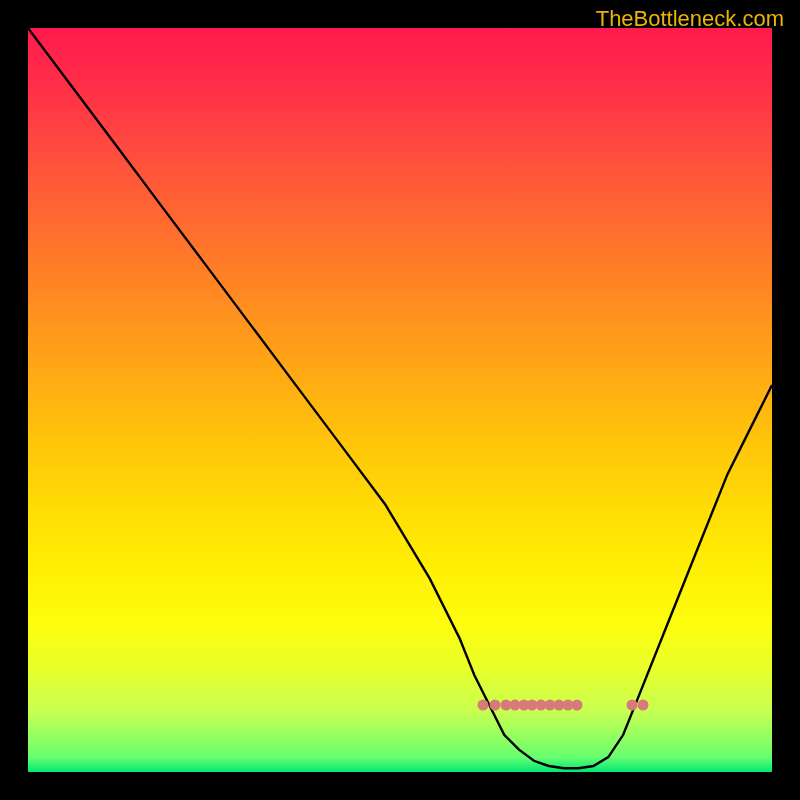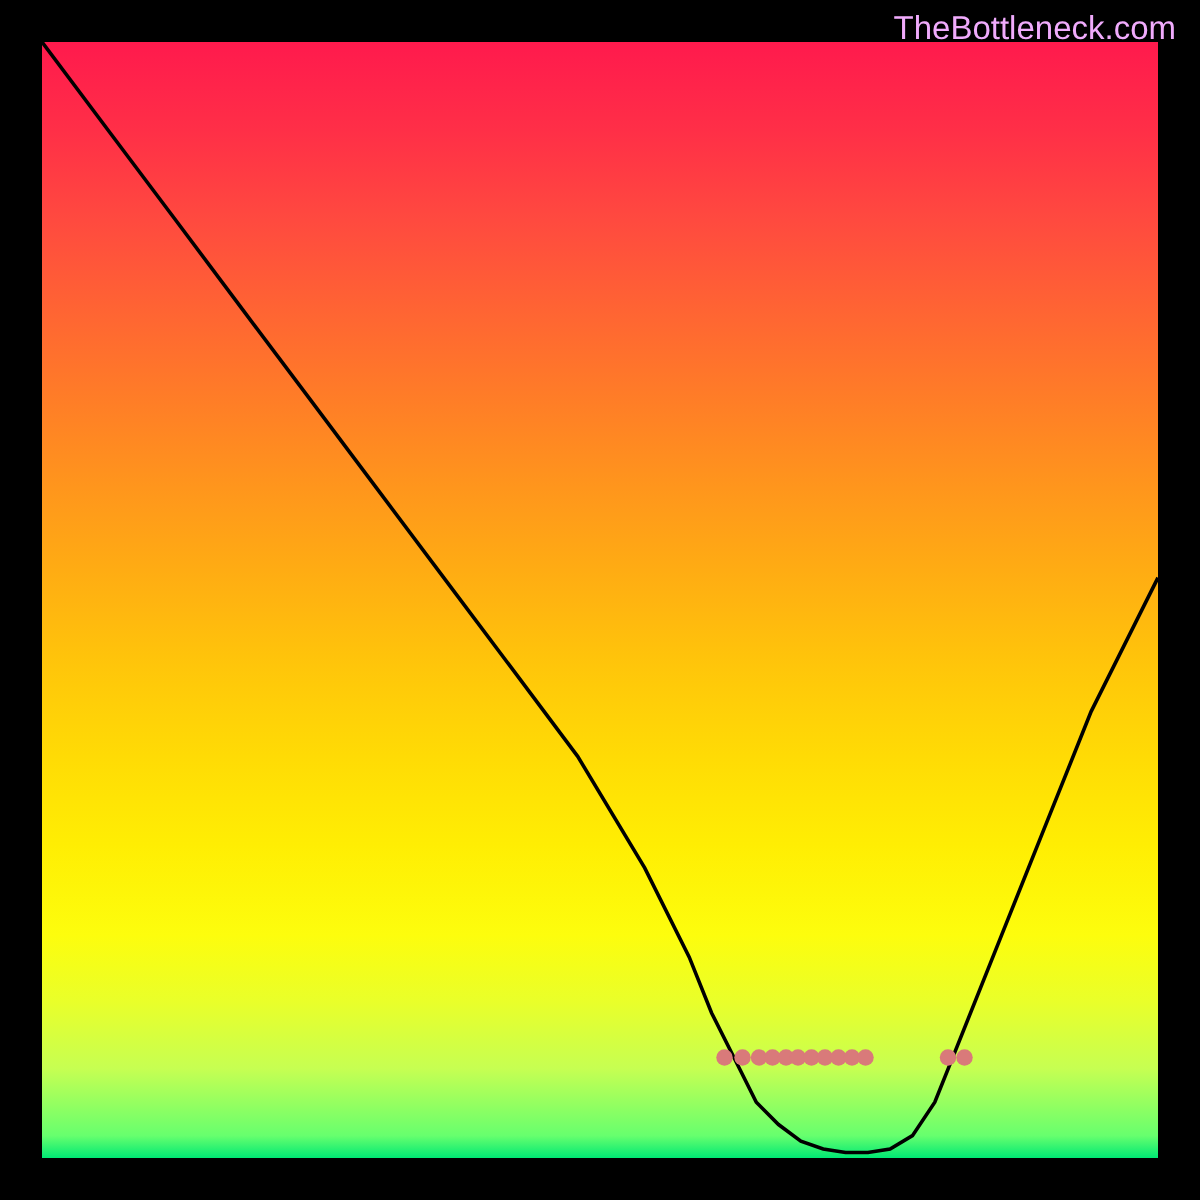--- a/index.html
+++ b/index.html
@@ -1,17 +1,17 @@
 <!DOCTYPE html>
 <html><head>
 <meta charset="utf-8">
 <style>
   * { margin: 0; padding: 0; box-sizing: border-box; }
   body { width: 800px; height: 800px; background: #000; position: relative; font-family: Arial, sans-serif; }
-  .watermark { position: absolute; top: 6px; right: 16px; color: #f0abfc; font-size: 22px; font-weight: 500; z-index: 10; }
+  .watermark { position: absolute; top: 6px; right: 16px; color: #eab308; font-size: 22px; font-weight: 500; z-index: 10; }
   .plot-area { position: absolute; left: 28px; top: 28px; width: 744px; height: 744px; }
   .gradient-bg { position: absolute; inset: 0; background: linear-gradient(to bottom,
       #ff1a4d 0%,
       #ff2f47 8%,
       #ff4a3f 16%,
       #ff6433 24%,
       #ff7d27 32%,
       #ff961c 40%,
       #ffae12 48%,
       #ffc60a 56%,

